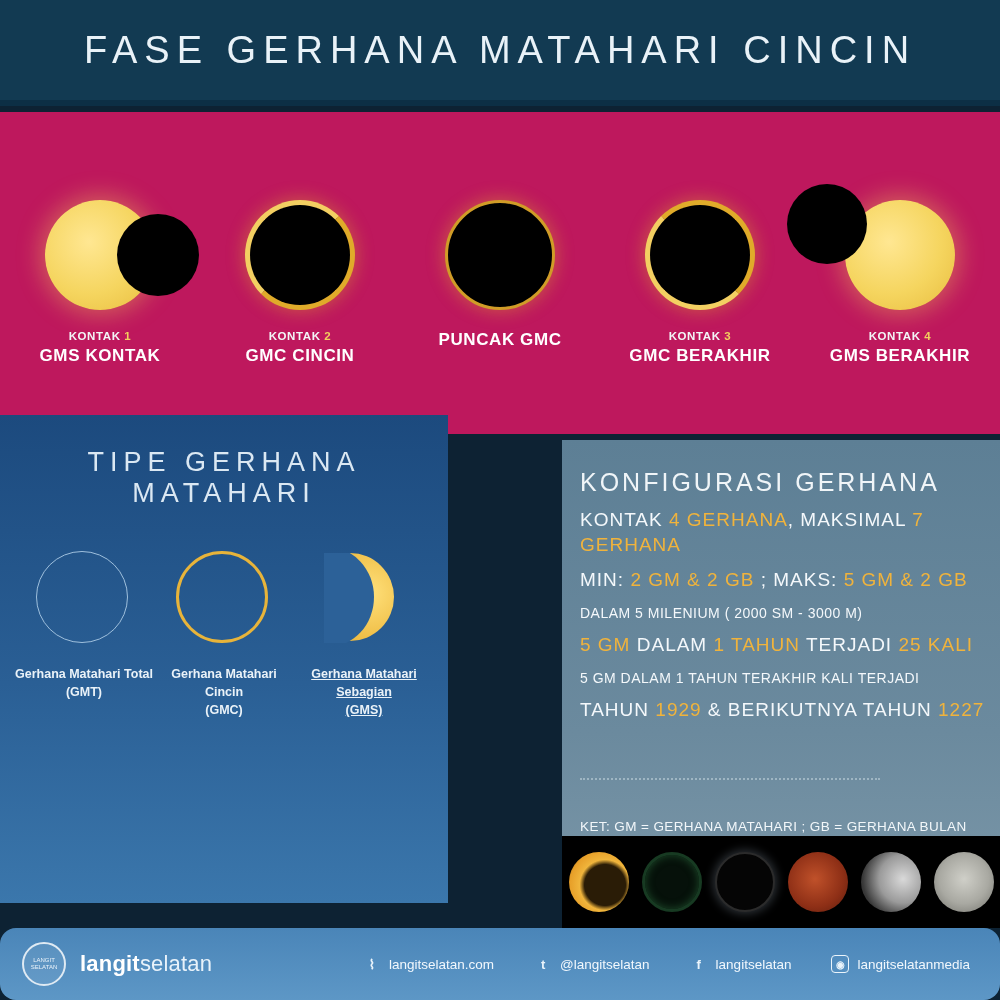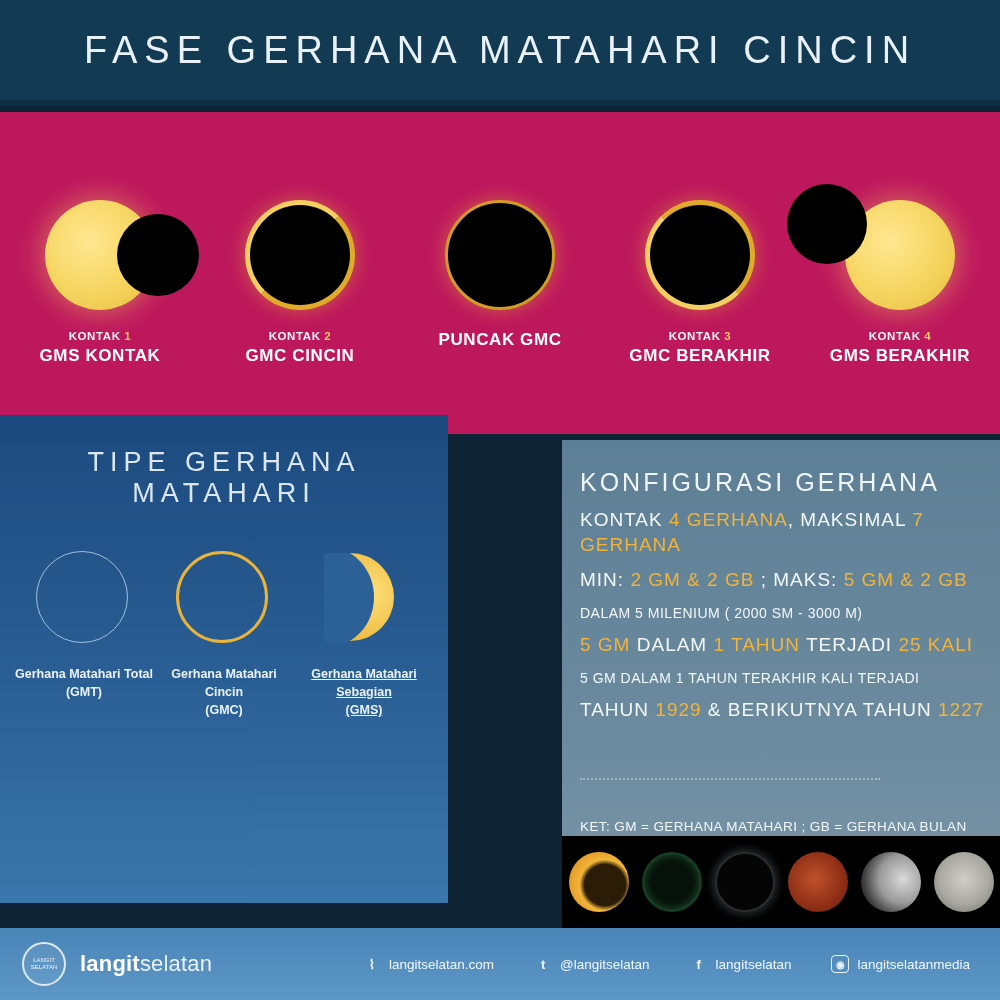--- a/index.html
+++ b/index.html
@@ -137,21 +137,21 @@
   .th2 { background:#06110a; border:3px solid #173a22; box-shadow:inset 0 0 8px #1d4a2a; }
   .th3 { background:#050505; border:2px solid #2b2b2b; box-shadow:0 0 10px 2px rgba(180,200,220,.25); }
   .th4 { background:radial-gradient(circle at 45% 45%, #c0512a 0%, #8e2f16 60%, #5a1c0c 100%); }
   .th5 { background:radial-gradient(circle at 70% 45%, #d9d9d9 0%, #9a9a9a 45%, #3a3a3a 75%, #151515 100%); }
   .th6 { background:radial-gradient(circle at 50% 45%, #cfcfc8 0%, #a9a9a2 55%, #6f6f69 100%); }
 
   
   .footer {
     position:absolute; left:0; top:928px; width:1000px; height:72px;
     background:linear-gradient(180deg,#4a85b8 0%, #5d97c6 100%);
-    display:flex; align-items:center;
+    display:flex; align-items:center;border-radius:16px;
   }
   .logo-seal {
     width:44px; height:44px; border-radius:50%;
     border:2px solid #dfeaf3; margin-left:22px;
     display:flex; align-items:center; justify-content:center;
     color:#eaf3fa; font-size:6px; text-align:center; line-height:1.1;
     background:rgba(255,255,255,.07);
   }
   .brand {
     margin-left:14px; color:#fff; font-size:22px; letter-spacing:.2px;

